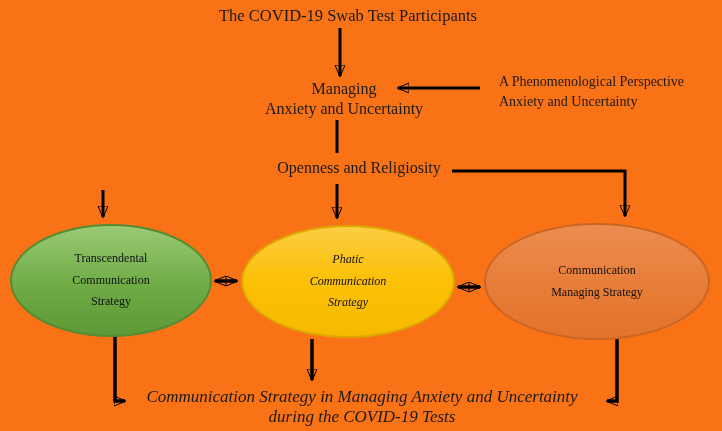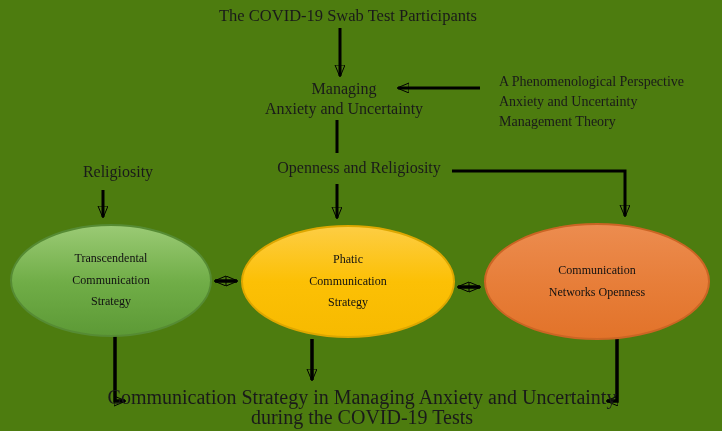--- a/index.html
+++ b/index.html
@@ -6,33 +6,33 @@
     margin: 0;
     padding: 0;
     background: #ffffff;
     font-family: "Liberation Serif", "DejaVu Serif", serif;
     color: #1a1a1a;
   }
   .canvas {
     position: relative;
     width: 722px;
     height: 431px;
-    background: #4d7c0f;
+    background: #f97316;
     overflow: hidden;
   }
   .txt {
     position: absolute;
     white-space: nowrap;
     color: #1a1a1a;
   }
   .centered { transform: translateX(-50%); text-align: center; }
   .title-txt { font-size: 16.5px; }
   .label-txt { font-size: 16px; line-height: 20px; }
   .theory-txt { font-size: 14px; line-height: 20px; text-align: left; margin-left: 12px; }
-  .outcome-txt { font-size: 20px; line-height: 20px; }
+  .outcome-txt { font-size: 17px; line-height: 20px; font-style: italic; }
   .ellipse {
     position: absolute;
     border-radius: 50%;
     display: flex;
     flex-direction: column;
     align-items: center;
     justify-content: center;
     text-align: center;
     font-size: 12px;
     line-height: 21.5px;
@@ -42,20 +42,21 @@
     left: 10px; top: 224px; width: 202px; height: 113px;
     background: linear-gradient(180deg, #9aca74 0%, #70ad47 52%, #5d9a36 100%);
     border: 2px solid #568b33;
     box-sizing: border-box;
   }
   .ellipse-yellow {
     left: 241px; top: 225px; width: 214px; height: 113px;
     background: linear-gradient(180deg, #fdcd43 0%, #fcc005 50%, #f7ba00 100%);
     border: 2px solid #dda701;
     box-sizing: border-box;
+    font-style: italic;
   }
   .ellipse-orange {
     left: 484px; top: 223px; width: 226px; height: 117px;
     background: linear-gradient(180deg, #ec8c4f 0%, #e77e39 52%, #e2732a 100%);
     border: 2px solid #cb6524;
     box-sizing: border-box;
   }
   svg.connectors {
     position: absolute;
     left: 0; top: 0;
@@ -92,42 +93,40 @@
   <div class="txt centered title-txt" style="left:348px; top:6px;">The COVID-19 Swab Test Participants</div>
 
   <div class="txt centered label-txt" style="left:344px; top:79px;">
     <div>Managing</div>
     <div>Anxiety and Uncertainty</div>
   </div>
 
   <div class="txt theory-txt" style="left:487px; top:72px;">
     <div>A Phenomenological Perspective</div>
     <div>Anxiety and Uncertainty</div>
-    <div>Management Theory</div>
   </div>
 
-  <div class="txt centered label-txt" style="left:118px; top:162px;">Religiosity</div>
 
   <div class="txt centered label-txt" style="left:359px; top:158px;">Openness and Religiosity</div>
 
   <div class="ellipse ellipse-green">
     <div>Transcendental</div>
     <div>Communication</div>
     <div>Strategy</div>
   </div>
 
   <div class="ellipse ellipse-yellow">
     <div>Phatic</div>
     <div>Communication</div>
     <div>Strategy</div>
   </div>
 
   <div class="ellipse ellipse-orange">
     <div>Communication</div>
-    <div>Networks Openness</div>
+    <div>Managing Strategy</div>
   </div>
 
   <div class="txt centered outcome-txt" style="left:362px; top:387px;">
     <div>Communication Strategy in Managing Anxiety and Uncertainty</div>
     <div>during the COVID-19 Tests</div>
   </div>
 
 </div>
 
 </body></html>

